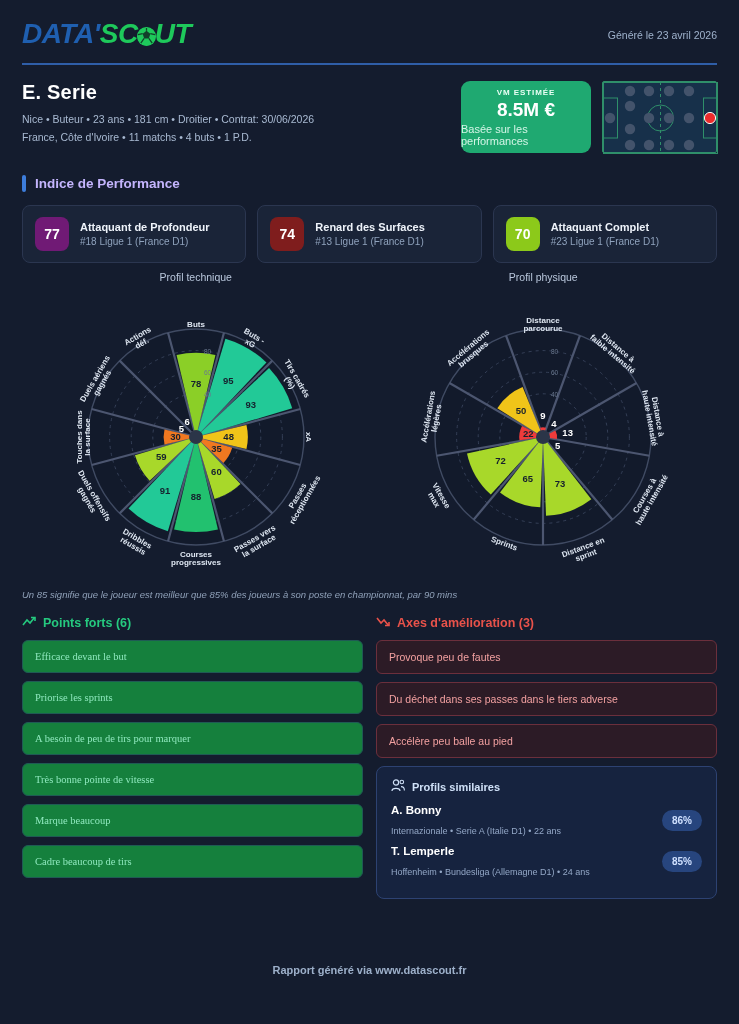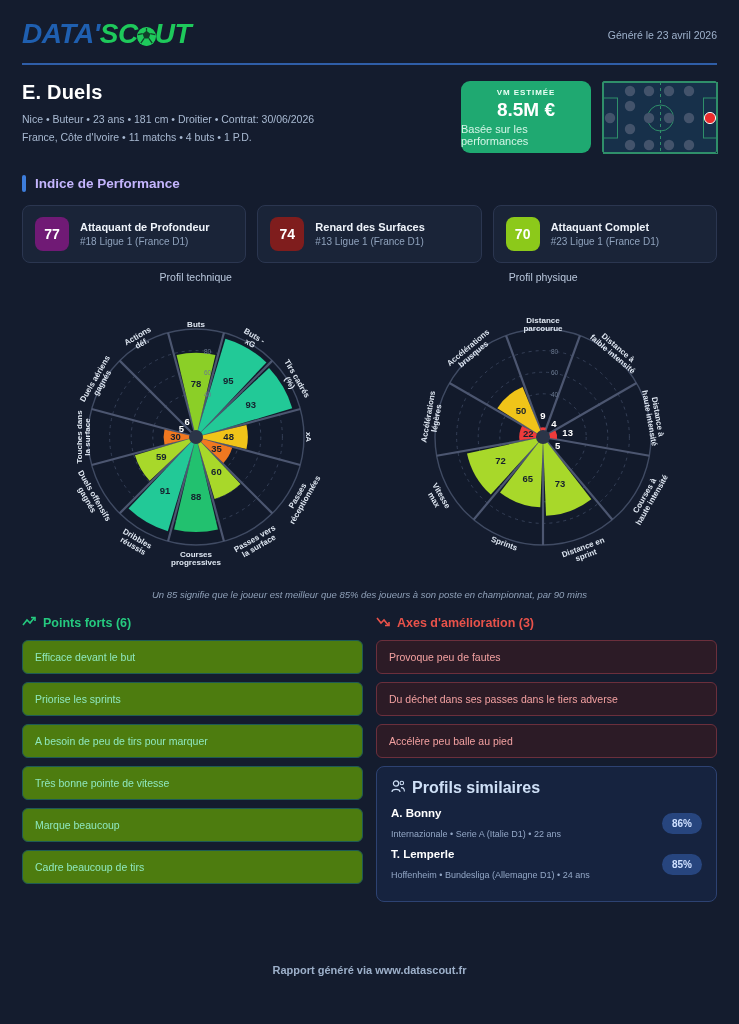--- a/index.html
+++ b/index.html
@@ -51,35 +51,35 @@
                justify-content:center; font-size: 14px; font-weight: bold; color: #fff; flex:none; }
   .idx-name { font-size: 11px; font-weight: bold; color: #eef3fa; }
   .idx-rank { font-size: 10px; color: #8fa2bc; margin-top: 3px; }
 
   
   .charts { display:flex; margin-top: 8px; }
   .chart-col { flex:1; position:relative; }
   .chart-title { text-align:center; font-size: 10.5px; color:#b9c7dc; margin-bottom: 2px; }
   .chart-wrap { position:relative; width: 340px; margin: 0 auto; height: 300px; }
   .chart-wrap svg { display:block; }
-  .note { text-align:center; font-size: 9.5px; font-style: italic; color:#8fa0b8; margin-top: 4px; }
+  .note { text-align:left; font-size: 9.5px; font-style: italic; color:#8fa0b8; margin-top: 4px; }
 
   
   .cols { display:flex; gap: 13px; margin-top: 16px; }
   .col { flex:1; }
   .col-head { display:flex; align-items:center; gap: 7px; font-size: 12.5px; font-weight: bold; margin-bottom: 10px;}
   .col-head.good { color: #25c97f; }
   .col-head.bad { color: #e8524a; }
   .item { border-radius: 6px; padding: 10px 12px; font-size: 10.5px; margin-bottom: 8px; }
-  .item.good { background: #4d7c0f; border:1px solid #1f5b54; color: #8ee7bd; }
+  .item.good { background: #15803d; border:1px solid #1f5b54; color: #8ee7bd; font-family: Liberation Serif, serif; }
   .item.bad { background: #2c1b26; border:1px solid #6b2f3c; color: #f2a0a0; }
 
   
   .sim-box { background: #16233f; border:1px solid #2d4272; border-radius: 8px; padding: 12px 14px; margin-top: 6px;}
-  .sim-head { display:flex; align-items:center; gap:7px; font-size: 16px; font-weight:bold; color:#cfe0f7; margin-bottom: 10px;}
+  .sim-head { display:flex; align-items:center; gap:7px; font-size: 11px; font-weight:bold; color:#cfe0f7; margin-bottom: 10px;}
   .sim-row { display:flex; align-items:center; justify-content:space-between; margin-bottom: 9px; }
   .sim-name { font-size: 11.5px; font-weight:bold; color:#ffffff; }
   .sim-meta { font-size: 9px; color:#93a7c6; margin-top: 10px; }
   .sim-pct { background:#27457e; color:#cfe0ff; font-size:10px; font-weight:bold;
              border-radius: 12px; padding: 5px 10px; flex:none; }
 
   .footer { position:absolute; left:0; right:0; bottom: 48px; text-align:center;
             font-size: 11px; color:#9db0ca; font-weight:bold; }
 </style>
 </head>
@@ -99,21 +99,21 @@
           </svg>
         </span>
         <span class="s">UT</span>
     </div>
     <div class="gen-date">Généré le 23 avril 2026</div>
   </div>
   <div class="hrule"></div>
 
   <div class="player-band">
     <div>
-      <div class="pname">E. Duels</div>
+      <div class="pname">E. Serie</div>
       <div class="pmeta">Nice • Buteur • 23 ans • 181 cm • Droitier • Contrat: 30/06/2026</div>
       <div class="pmeta2">France, Côte d'Ivoire • 11 matchs • 4 buts • 1 P.D.</div>
     </div>
     <div class="right-blocks">
       <div class="vm-box">
         <div class="vm-label">VM ESTIMÉE</div>
         <div class="vm-value">8.5M €</div>
         <div class="vm-sub">Basée sur les performances</div>
       </div>
       <div class="pitch">

